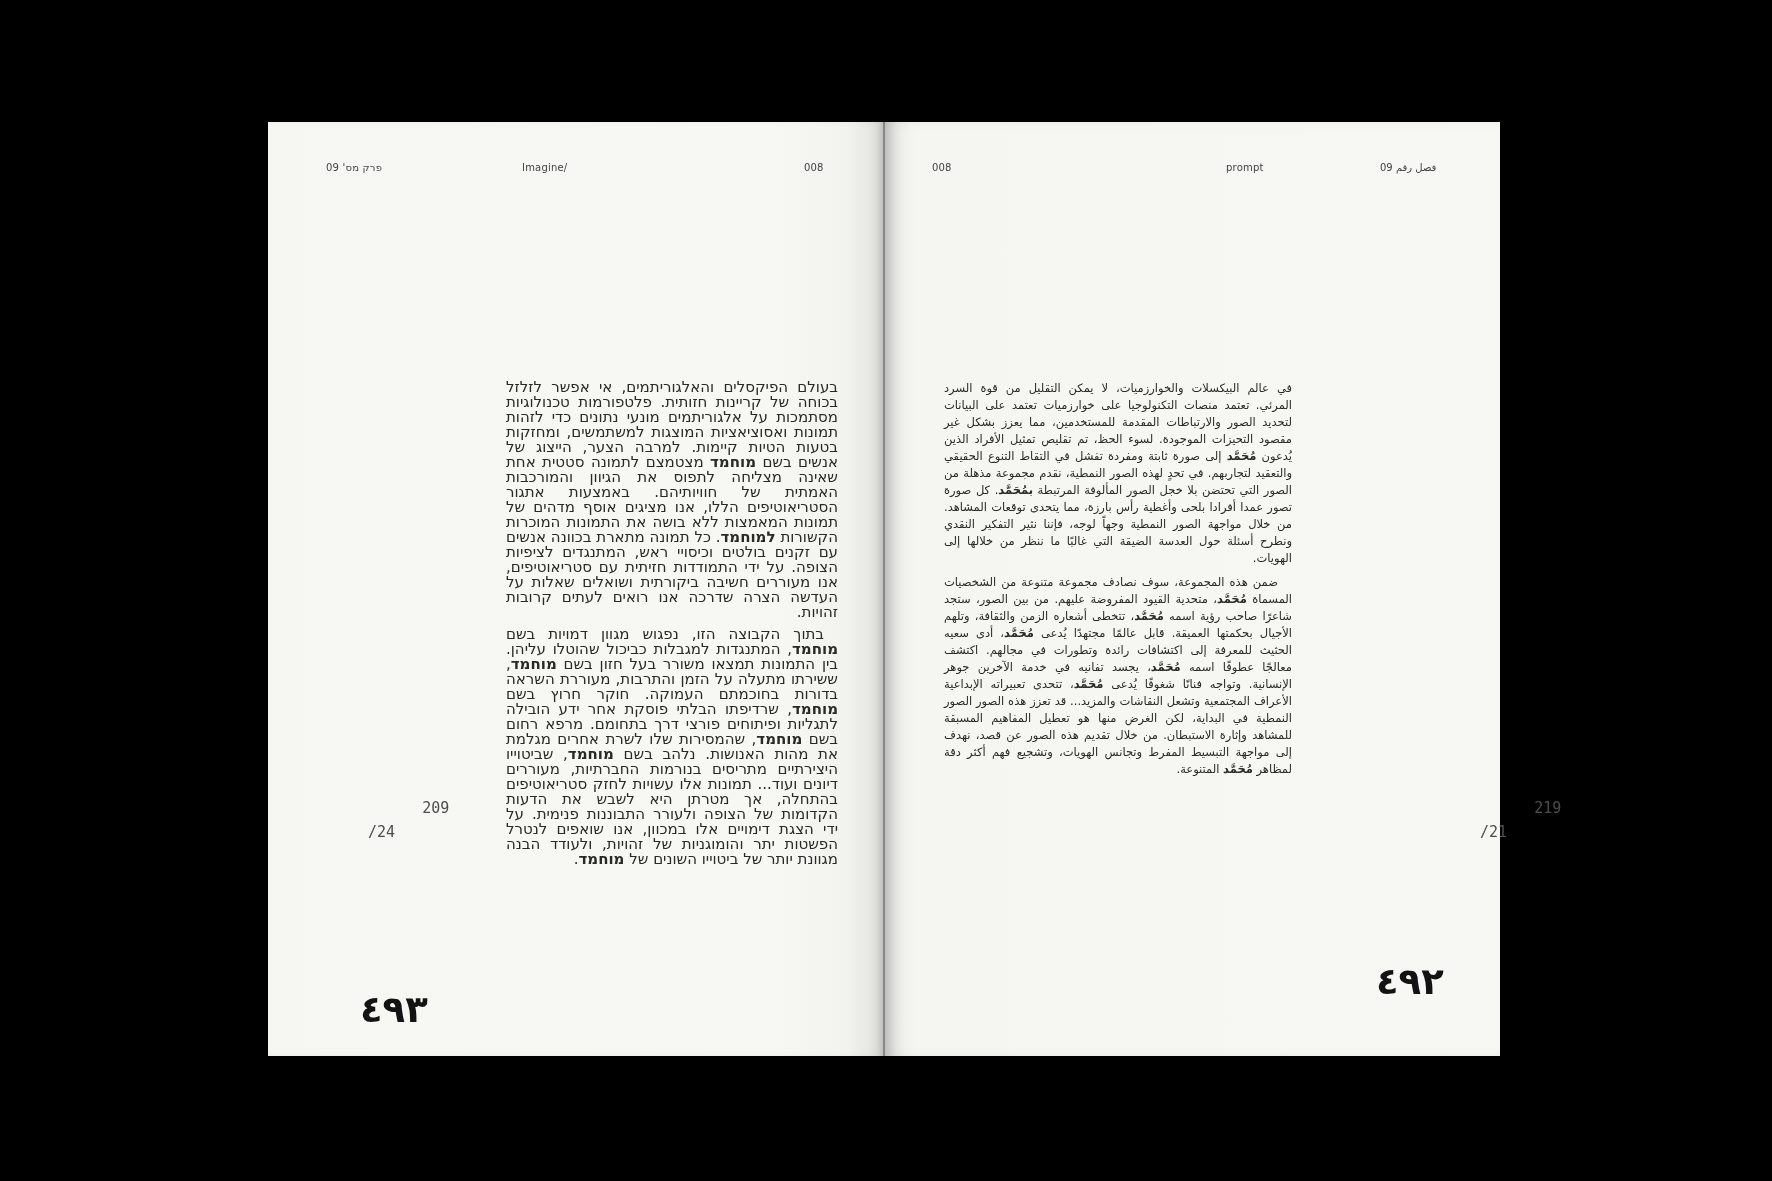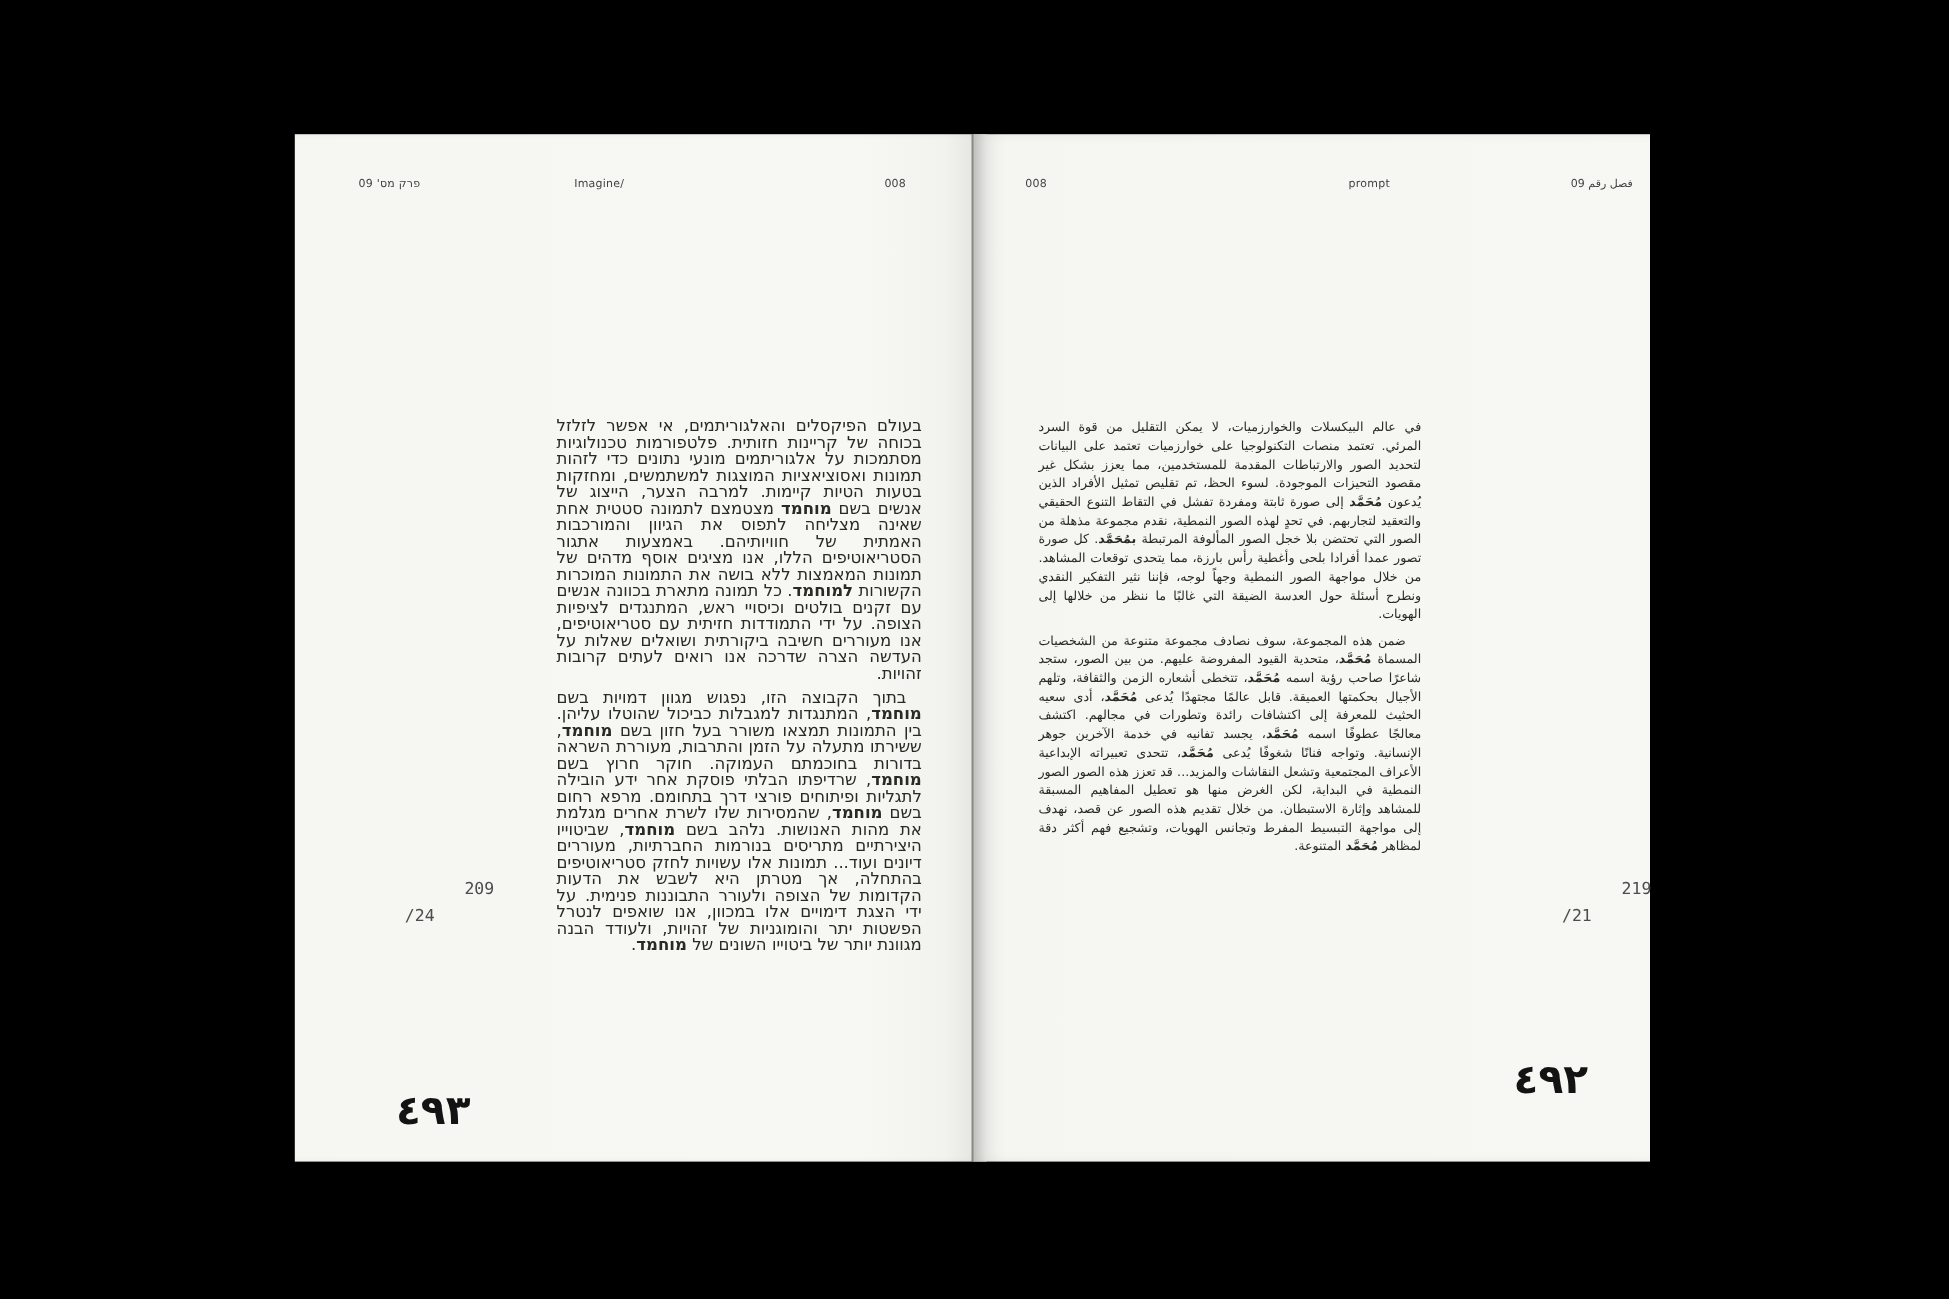--- a/index.html
+++ b/index.html
@@ -14,21 +14,20 @@
     left: 268px; top: 122px;
     width: 1232px; height: 934px;
   }
   .page {
     position: absolute; top: 0; height: 100%; width: 616px;
   }
   .page.left {
     left: 0;
     background: linear-gradient(to right, #f6f6f3 0%, #f7f7f4 82%, #f2f2ef 94%, #e3e3e0 99%, #d6d6d3 100%);
     box-shadow: inset -10px 0 14px -8px rgba(0,0,0,0.20);
-    padding-left: 13px;
   }
   .page.right {
     left: 616px;
     background: linear-gradient(to right, #dcdcd9 0%, #ededea 2%, #f5f5f2 5%, #f7f7f4 100%);
     box-shadow: inset 14px 0 18px -10px rgba(0,0,0,0.22);
   }
   .spine {
     position: absolute; left: 615px; top: 0; width: 2px; height: 100%;
     background: rgba(0,0,0,0.28);
   }
@@ -94,28 +93,28 @@
       <span>209</span>
       <span class="sub">/24</span>
     </div>
 
     <div class="big-num" style="left:68px; top:868px;margin-left:24px;">٤٩٣</div>
   </div>
 
   <div class="page right">
     <div class="hdr" style="left:48px; top:40px;">008</div>
     <div class="hdr" style="left:342px; top:40px;text-align:right;">prompt</div>
-    <div class="hdr rtl" style="left:496px; top:40px;margin-left:48px;">فصل رقم 09</div>
+    <div class="hdr rtl" style="left:496px; top:40px;">فصل رقم 09</div>
 
     <div class="body-block body-ar" style="left:60px;">
       <p><span>في عالم البيكسلات والخوارزميات، لا يمكن التقليل من قوة السرد المرئي. تعتمد منصات التكنولوجيا على خوارزميات تعتمد على البيانات لتحديد الصور والارتباطات المقدمة للمستخدمين، مما يعزز بشكل غير مقصود التحيزات الموجودة. لسوء الحظ، تم تقليص تمثيل الأفراد الذين يُدعون </span><span class="bold">مُحَمَّد</span><span> إلى صورة ثابتة ومفردة تفشل في التقاط التنوع الحقيقي والتعقيد لتجاربهم. في تحدٍ لهذه الصور النمطية، نقدم مجموعة مذهلة من الصور التي تحتضن بلا خجل الصور المألوفة المرتبطة </span><span class="bold">بمُحَمَّد</span><span>. كل صورة تصور عمدا أفرادا بلحى وأغطية رأس بارزة، مما يتحدى توقعات المشاهد. من خلال مواجهة الصور النمطية وجهاً لوجه، فإننا نثير التفكير النقدي ونطرح أسئلة حول العدسة الضيقة التي غالبًا ما ننظر من خلالها إلى الهويات.</span></p>
       <p><span>ضمن هذه المجموعة، سوف نصادف مجموعة متنوعة من الشخصيات المسماة </span><span class="bold">مُحَمَّد</span><span>، متحدية القيود المفروضة عليهم. من بين الصور، ستجد شاعرًا صاحب رؤية اسمه </span><span class="bold">مُحَمَّد</span><span>، تتخطى أشعاره الزمن والثقافة، وتلهم الأجيال بحكمتها العميقة. قابل عالمًا مجتهدًا يُدعى </span><span class="bold">مُحَمَّد</span><span>، أدى سعيه الحثيث للمعرفة إلى اكتشافات رائدة وتطورات في مجالهم. اكتشف معالجًا عطوفًا اسمه </span><span class="bold">مُحَمَّد</span><span>، يجسد تفانيه في خدمة الآخرين جوهر الإنسانية. وتواجه فنانًا شغوفًا يُدعى </span><span class="bold">مُحَمَّد</span><span>، تتحدى تعبيراته الإبداعية الأعراف المجتمعية وتشعل النقاشات والمزيد... قد تعزز هذه الصور الصور النمطية في البداية، لكن الغرض منها هو تعطيل المفاهيم المسبقة للمشاهد وإثارة الاستبطان. من خلال تقديم هذه الصور عن قصد، نهدف إلى مواجهة التبسيط المفرط وتجانس الهويات، وتشجيع فهم أكثر دقة لمظاهر </span><span class="bold">مُحَمَّد</span><span> المتنوعة.</span></p>
     </div>
 
-    <div class="margin-num" style="left:502px; top:668px;">
+    <div class="margin-num" style="left:562px; top:668px;">
       <span>219</span>
       <span class="sub">/21</span>
     </div>
 
     <div class="big-num" style="left:492px; top:840px;">٤٩٢</div>
   </div>
 
   <div class="spine"></div>
 </div>
 

